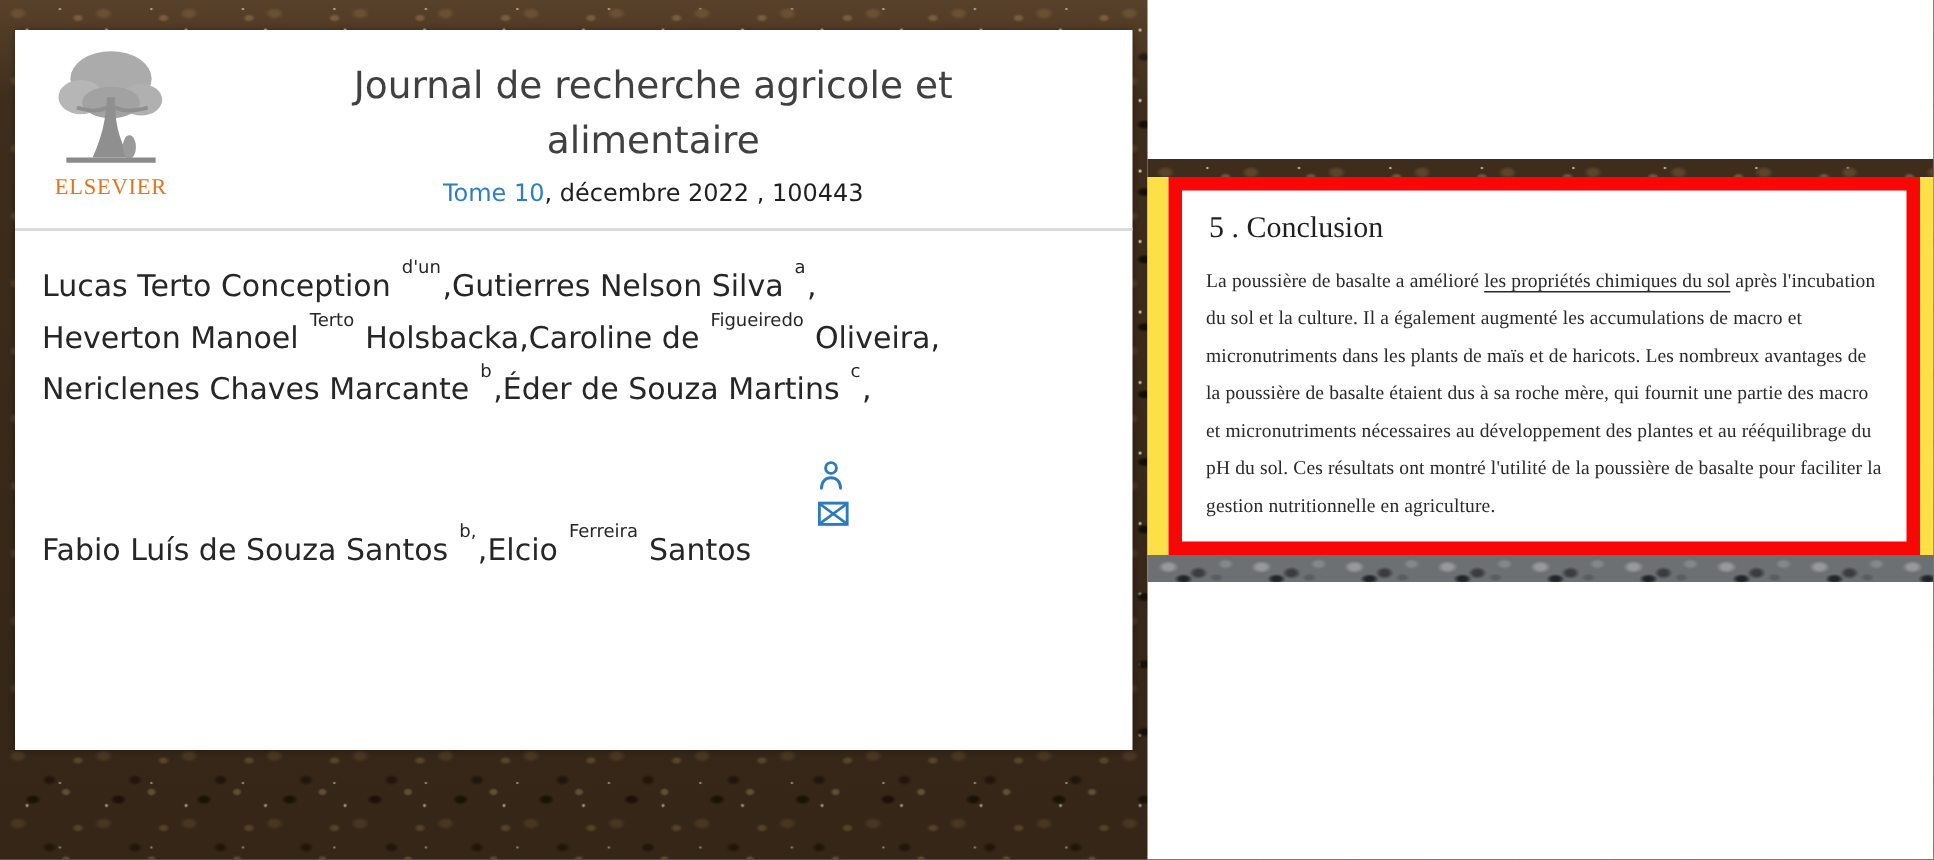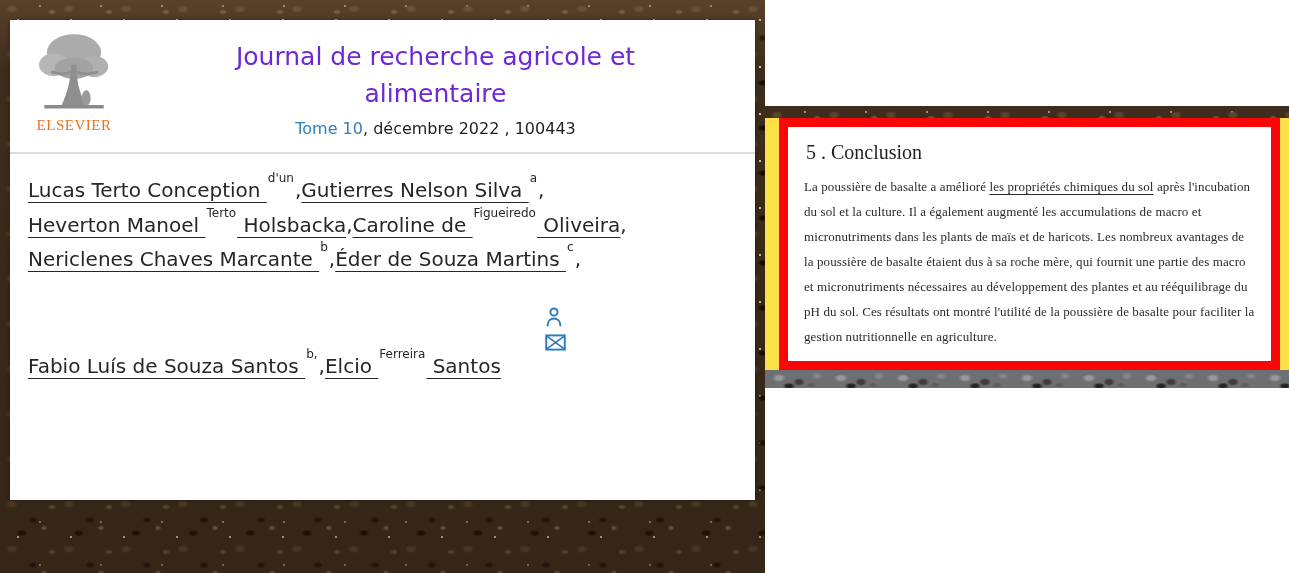--- a/index.html
+++ b/index.html
@@ -37,21 +37,21 @@
     background-size:62px 18px;
   }
   
   .card{position:absolute;left:10px;top:20px;width:745px;height:480px;background:#ffffff;
         box-shadow:0 0 4px rgba(0,0,0,.35);}
   .header-row{display:flex;align-items:flex-start;padding:8px 10px 0 12px;}
   .logo-block{width:104px;text-align:center;cursor:pointer;}
   .wordmark{font-family:"Liberation Serif",serif;font-size:15px;color:var(--orange);
             letter-spacing:.5px;margin-top:1px;}
   .center-block{flex:1;text-align:center;padding-top:10px;}
-  .jname{font-size:25px;line-height:37px;color:#6d28d9;}
+  .jname{font-size:25px;line-height:37px;color:#404040;}
   .volume{font-size:16px;margin-top:7px;color:#1f1f1f;}
   .vol-link{color:var(--link-blue);cursor:pointer;}
   .cover{width:92px;height:107px;margin-top:4px;position:relative;background:#e9f1de;
          border:1px solid #c8cdc0;overflow:hidden;cursor:pointer;flex:none;}
   .cover-mark{position:absolute;left:5px;top:4px;width:11px;height:13px;background:#2f4f46;}
   .cover-shape{position:absolute;left:-28px;top:10px;width:122px;height:94px;
          background:linear-gradient(135deg,#a8d46a,#6fae2f);
          border-radius:48% 52% 45% 55%/55% 45% 58% 42%;}
   .cover-dark1{position:absolute;left:2px;bottom:16px;width:34px;height:32px;background:#2e6b1f;
          border-radius:40% 60% 50% 50%;opacity:.85;}
@@ -61,21 +61,21 @@
          border-radius:10px 14px 14px 26px;padding:5px 0 0 7px;box-sizing:border-box;}
   .cb1{font-size:6.5px;line-height:8px;color:#9ec46a;}
   .cb2,.cb3,.cb4{font-size:8px;line-height:9.5px;font-weight:bold;color:#2e6a1d;}
   .cover-foot{position:absolute;left:30px;bottom:9px;width:44px;height:7px;background:#5f9e33;
          border-radius:2px;}
   .divider{height:2px;background:#dcdcdc;margin-top:14px;}
   .title{font-family:"Liberation Serif",serif;font-size:38px;line-height:47px;color:#161616;
          margin:16px 34px 0 18px;letter-spacing:-.2px;}
   .authors{margin:24px 0 0 18px;font-size:20px;color:#262626;}
   .author-line{height:34.5px;white-space:pre;}
-  .au-link{text-decoration:underline;text-underline-offset:5px;text-decoration-thickness:1.3px;
+  .au-link{text-underline-offset:5px;text-decoration-thickness:1.3px;
            cursor:pointer;}
   .au-sup{font-size:12px;position:relative;top:-7px;padding:0 1px;}
   .contact-icons{display:none;margin-left:10px;vertical-align:-2px;}
   .contact-icons svg{margin-left:9px;cursor:pointer;}
   
   .right-panel{position:absolute;left:765px;top:0;width:524px;height:573px;background:#ffffff;}
   .shot-strip{position:absolute;left:765px;top:106px;width:524px;}
   .band-soil{height:12px;}
   .mid{background:#fde047;}
   .red-box{margin:0 9px 0 14px;border:9px solid var(--red);background:#ffffff;

